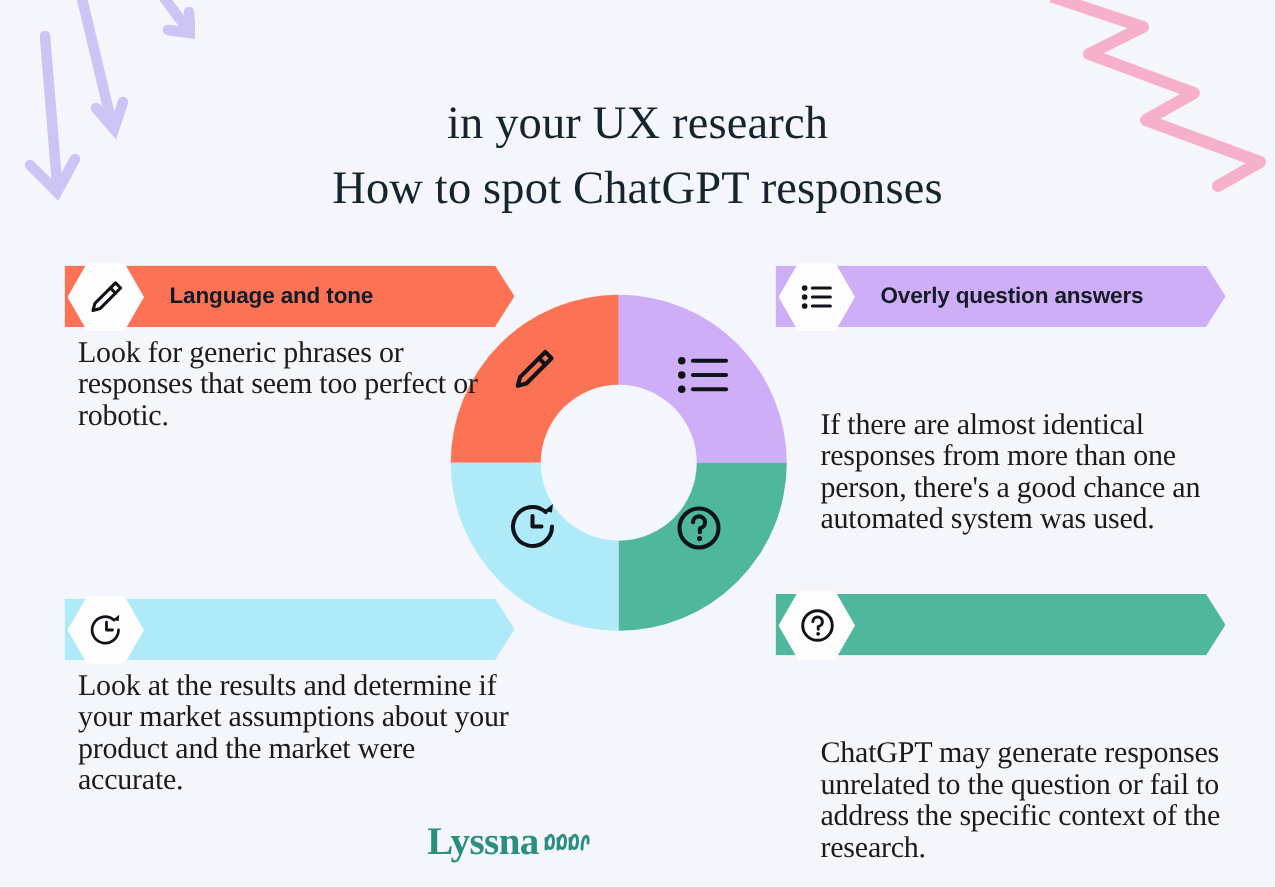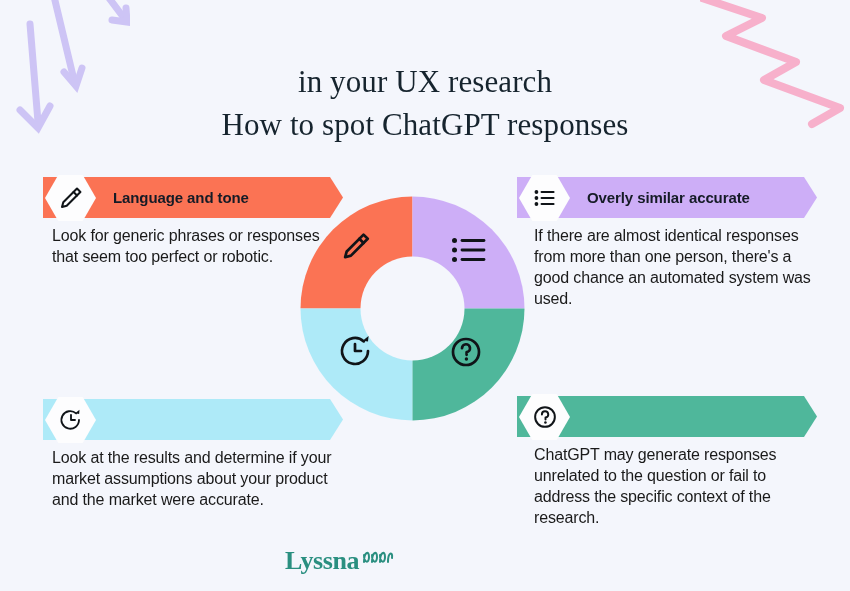--- a/index.html
+++ b/index.html
@@ -101,35 +101,37 @@
     justify-content: center;
   }
   .badge svg { display: block; }
 
   
   .body-text {
     position: absolute;
     left: 9px;
     top: 48px;
     width: 296px;
-    font-size: 16px;
+    font-size: 20px;
     line-height: 21px;
     color: #1a1a1a;
     letter-spacing: -0.15px;
+    font-family: Liberation Serif, serif;
   }
   #quad-tr .body-text,
-  #quad-br .body-text { left: 17px; width: 292px; }
+  #quad-br .body-text { left: 30px; width: 292px; margin-top: 48px; }
 
   
   #logo {
     position: absolute;
     left: 0;
     top: 546px;
     width: 679px;
     display: flex;
+    align-items: center;
     justify-content: center;
     gap: 1px;
   }
   #logo-word {
     font-family: "Liberation Serif", "DejaVu Serif", serif;
     font-size: 26px;
     font-weight: bold;
     color: #2a8f80;
     letter-spacing: -0.4px;
   }
@@ -239,21 +241,21 @@
             <circle cx="4" cy="14" r="2.2"></circle>
             <circle cx="4" cy="21" r="2.2"></circle>
           </g>
           <g stroke="#101418" stroke-width="2.4" stroke-linecap="round">
             <path d="M10 7 h14"></path>
             <path d="M10 14 h14"></path>
             <path d="M10 21 h14"></path>
           </g>
         </svg>
       </div>
-      <div class="banner-label">Overly similar accurate</div>
+      <div class="banner-label">Overly question answers</div>
     </div>
     <div class="body-text">If there are almost identical responses from more than one person, there's a good chance an automated system was used.</div>
   </div>
 
   <div class="quad" id="quad-bl">
     <div class="banner">
       <div class="banner-shape" style="background:#aeeaf8"></div>
       <div class="badge">
         <svg width="24" height="24" viewBox="0 0 30 30">
           <g stroke="#101418" stroke-width="2.3" fill="none" stroke-linecap="round" stroke-linejoin="round">

